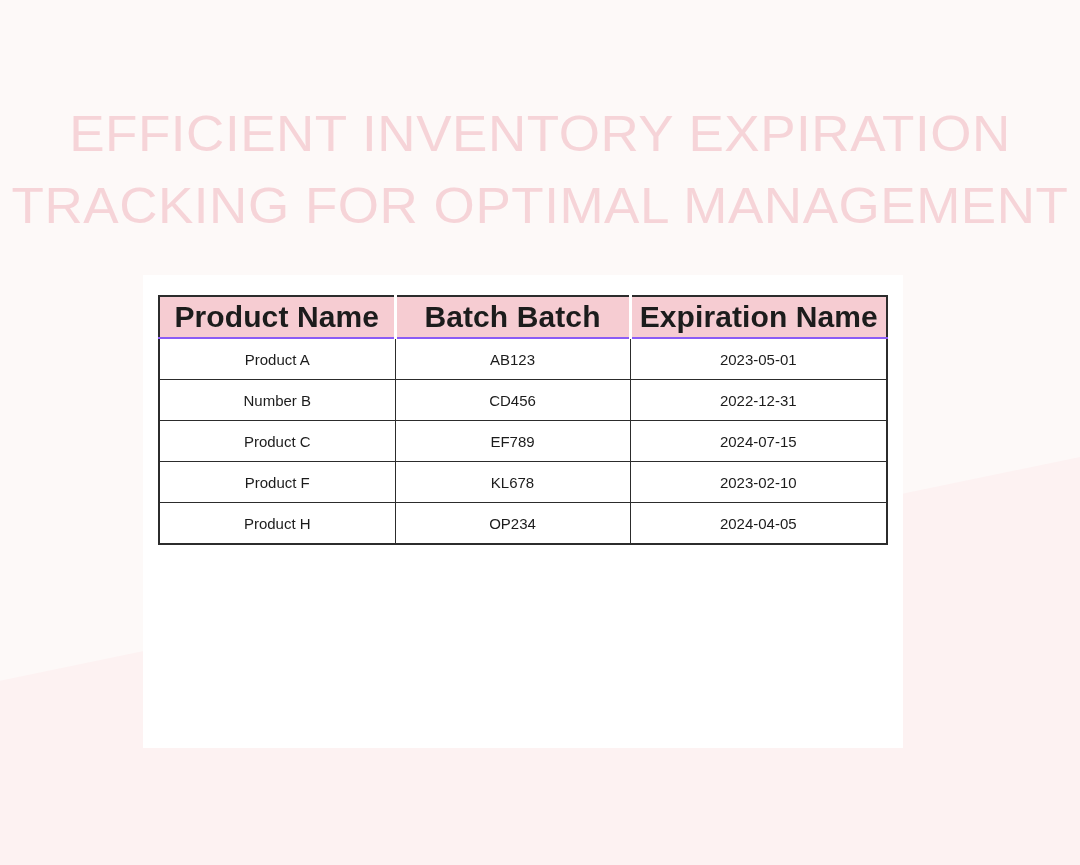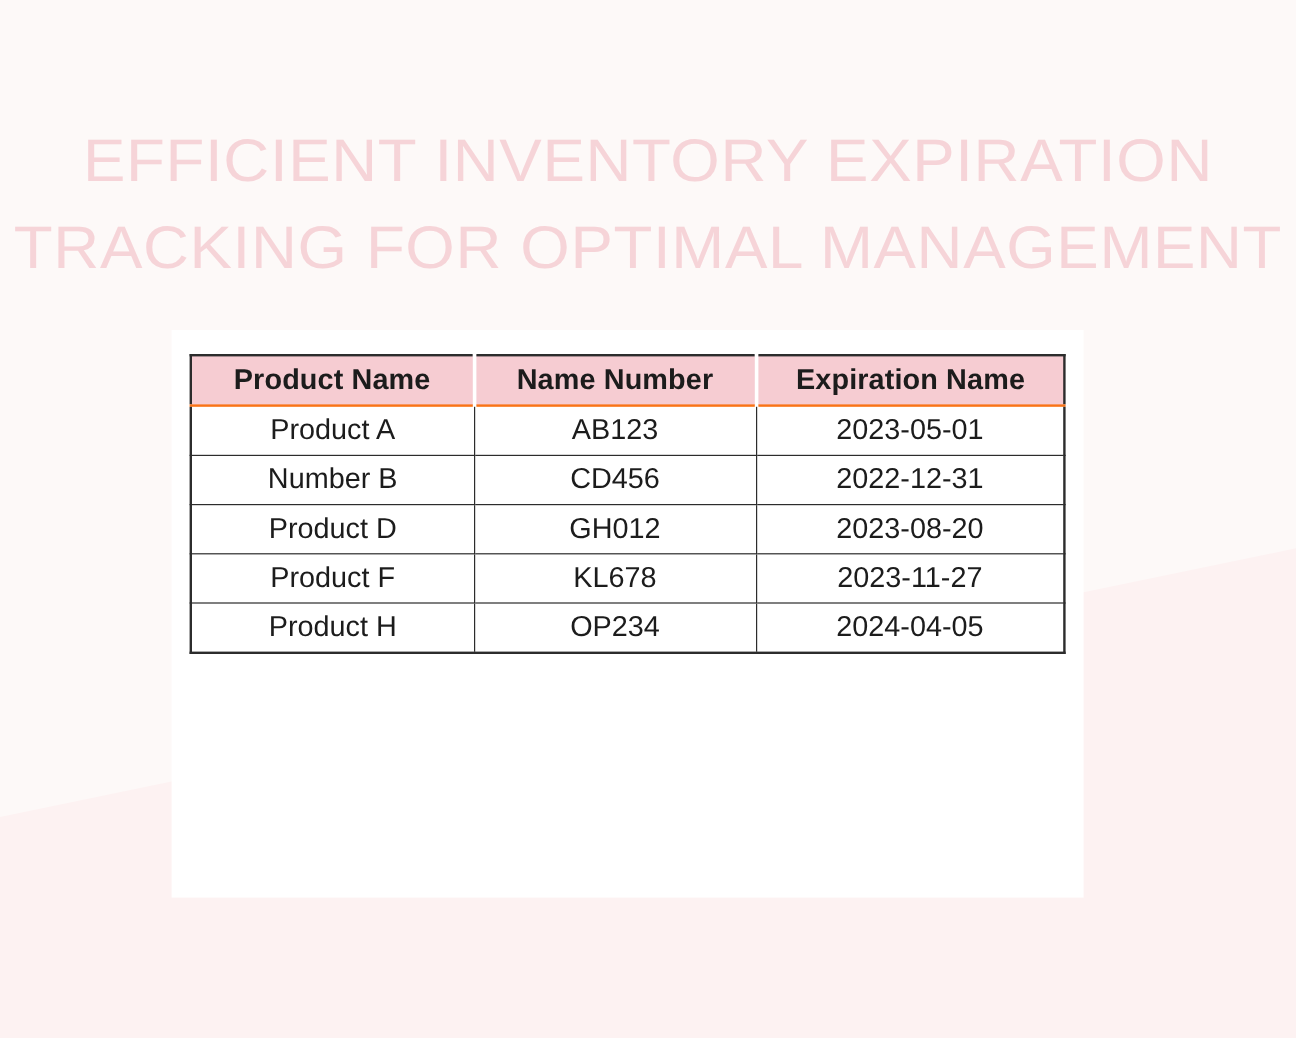--- a/index.html
+++ b/index.html
@@ -110,35 +110,35 @@
     height: 40px;
     padding: 0 6px;
     text-align: center;
     vertical-align: middle;
     color: #1c1c1c;
     font-family: "Liberation Sans", sans-serif;
   }
 
   #inventory-table thead th {
     background: #f6ccd2;
-    font-size: 24px;
+    font-size: 30px;
     font-weight: 700;
     letter-spacing: 0.1px;
-    border-bottom: 2px solid #f97316;
+    border-bottom: 2px solid #8b5cf6;
     border-right: 3px solid #ffffff;
     margin-left: 22px;
   }
 
   #inventory-table thead th:last-child {
     border-right: none;
   }
 
   #inventory-table tbody td {
     background: #ffffff;
-    font-size: 24px;
+    font-size: 15px;
     font-weight: 400;
     border-top: 1.5px solid #2c2c2c;
     border-right: 1.5px solid #2c2c2c;
   }
 
   #inventory-table tbody td:last-child {
     border-right: none;
   }
 
   #inventory-table tbody tr:first-child td {
@@ -162,44 +162,44 @@
 <div id="table-card">
   <table id="inventory-table">
     <colgroup>
       <col class="col-product">
       <col class="col-batch">
       <col class="col-exp">
     </colgroup>
     <thead>
       <tr>
         <th>Product Name</th>
-        <th>Name Number</th>
+        <th>Batch Batch</th>
         <th>Expiration Name</th>
       </tr>
     </thead>
     <tbody id="table-body">
         <tr>
           <td>Product A</td>
           <td>AB123</td>
           <td>2023-05-01</td>
         </tr>
         <tr>
           <td>Number B</td>
           <td>CD456</td>
           <td>2022-12-31</td>
         </tr>
         <tr>
-          <td>Product D</td>
-          <td>GH012</td>
-          <td>2023-08-20</td>
+          <td>Product C</td>
+          <td>EF789</td>
+          <td>2024-07-15</td>
         </tr>
         <tr>
           <td>Product F</td>
           <td>KL678</td>
-          <td>2023-11-27</td>
+          <td>2023-02-10</td>
         </tr>
         <tr>
           <td>Product H</td>
           <td>OP234</td>
           <td>2024-04-05</td>
         </tr>
       </tbody>
   </table>
 </div>
 

